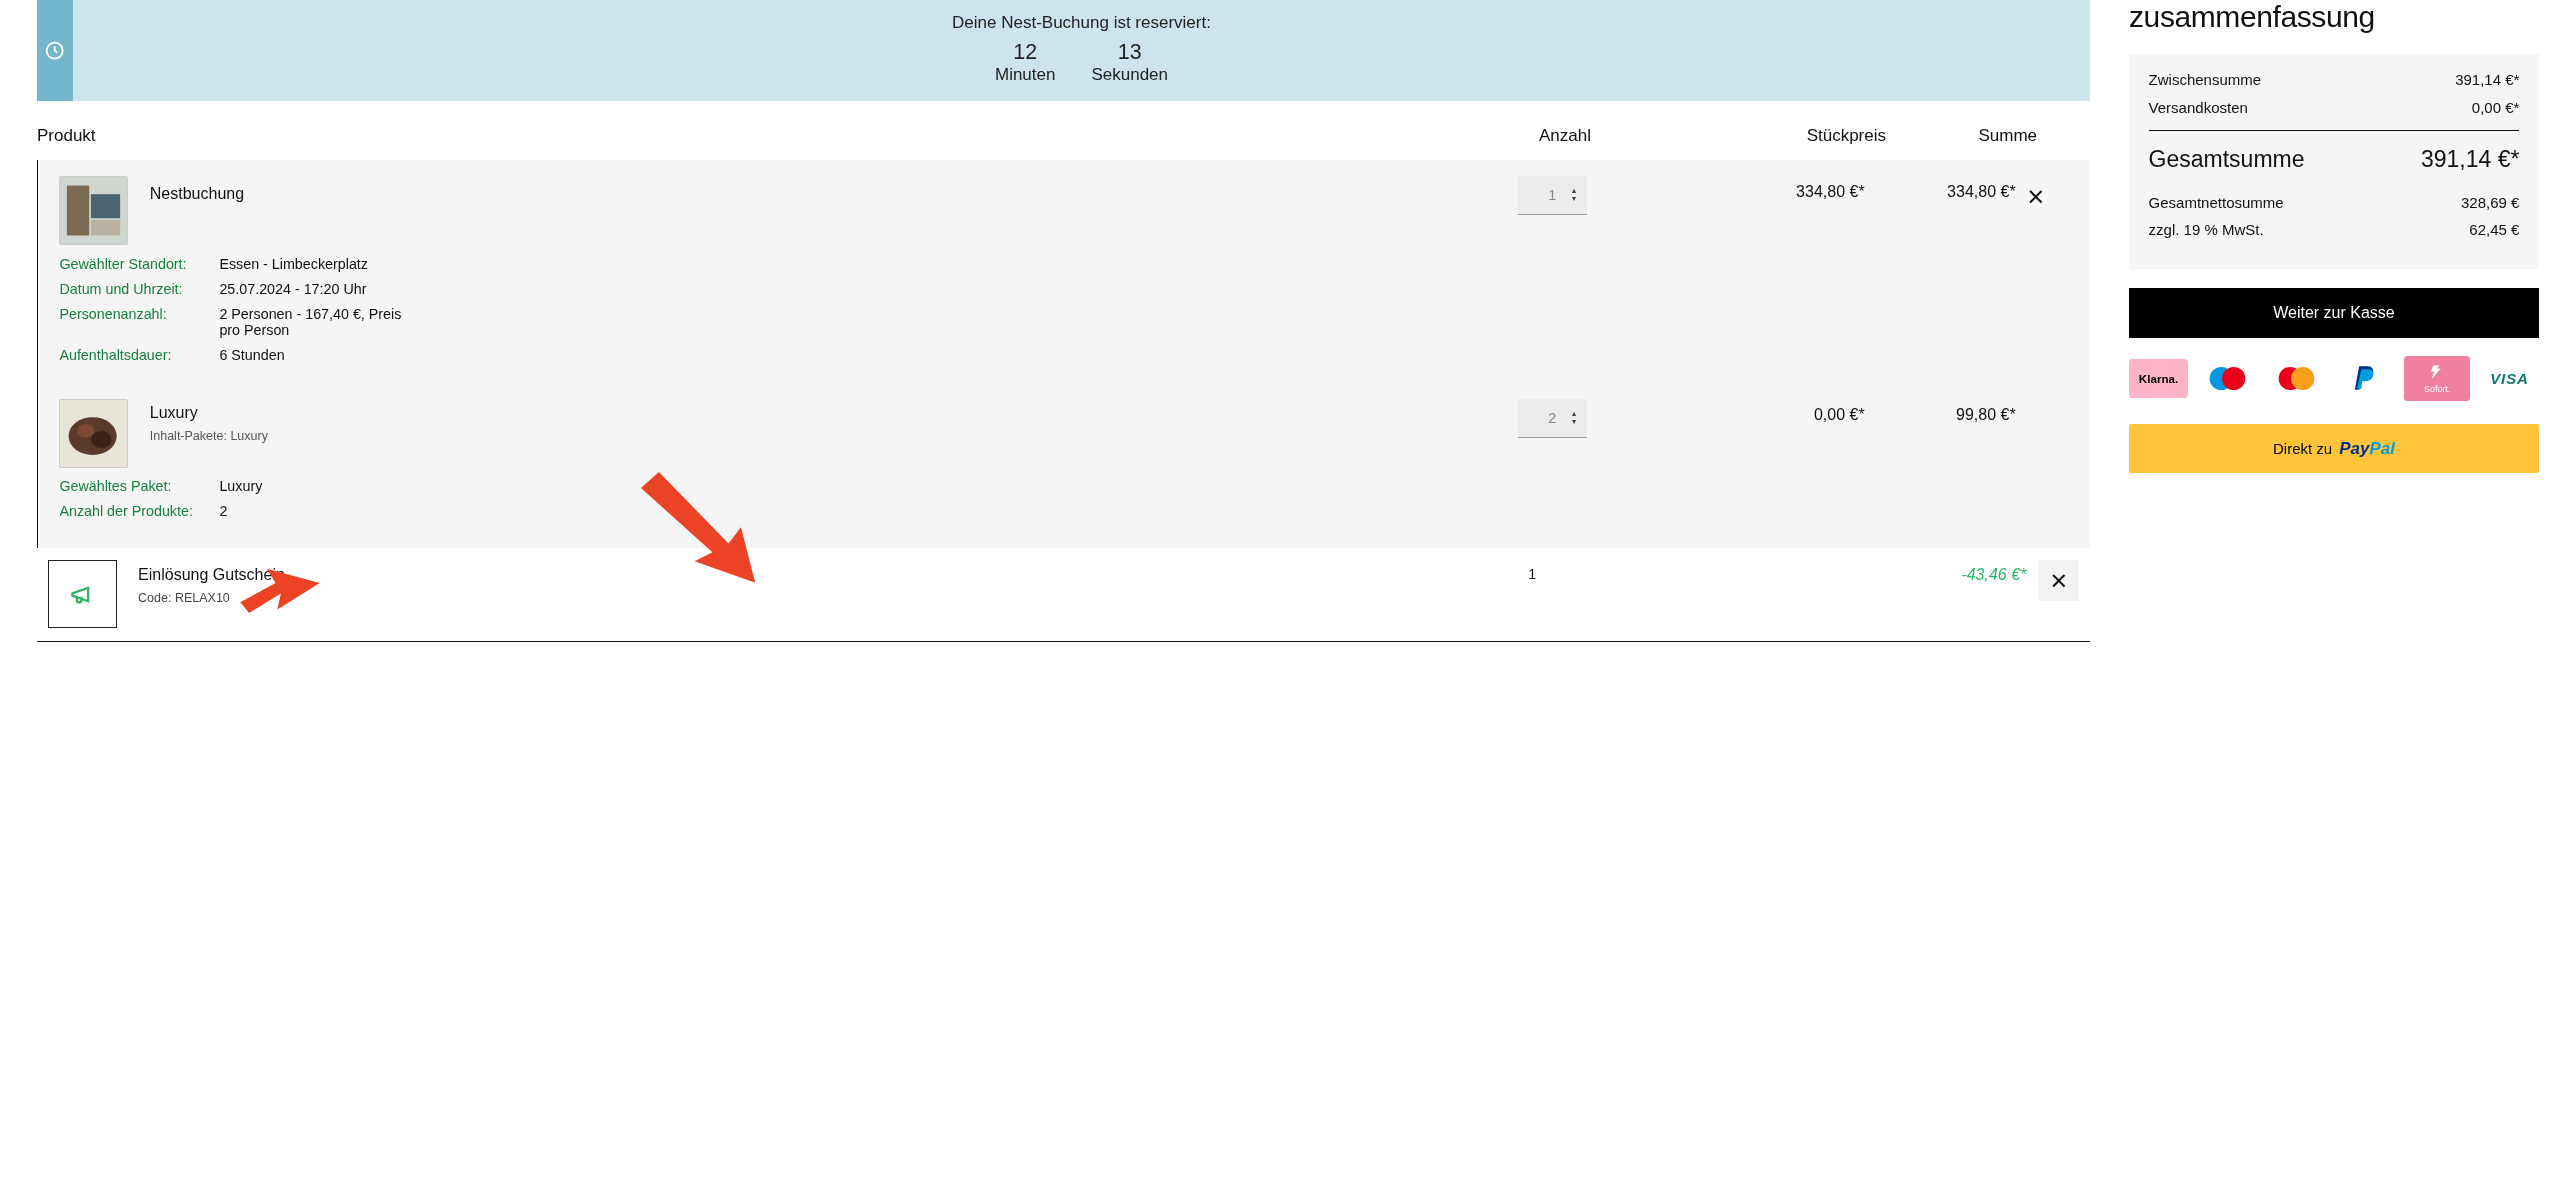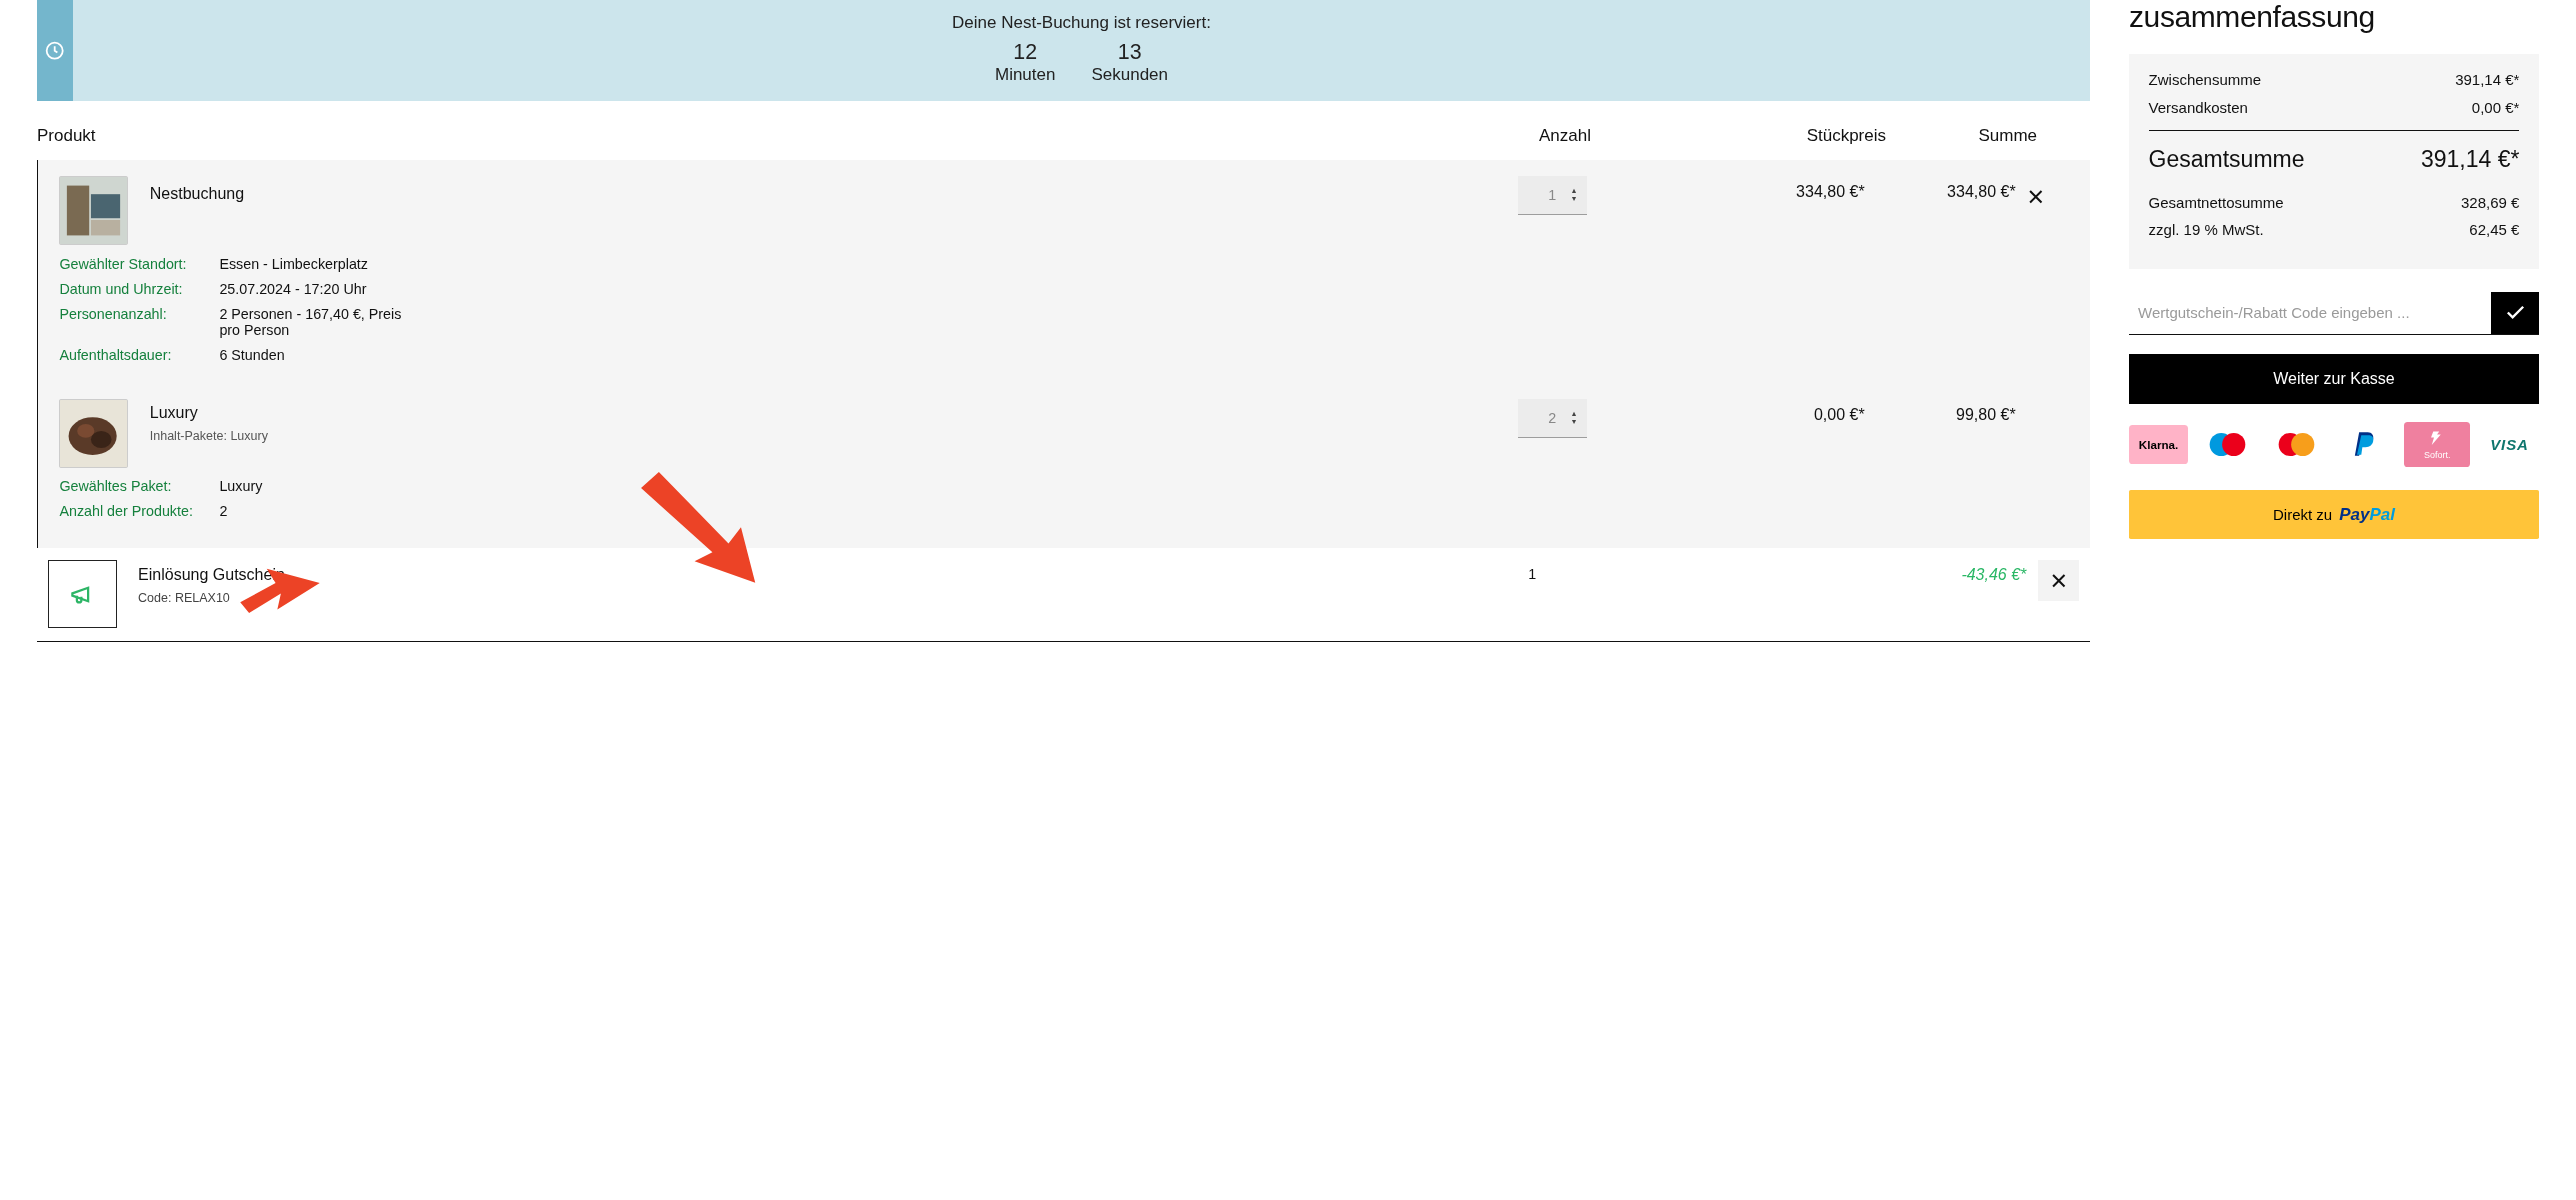--- a/index.html
+++ b/index.html
@@ -264,28 +264,20 @@
       <div class="sum-row">
           <span>Gesamtnettosumme</span>
           <span>328,69 €</span>
         </div>
       <div class="sum-row">
           <span>zzgl. 19 % MwSt.</span>
           <span>62,45 €</span>
         </div>
     </div>
 
-    <div class="coupon">
-      <input type="text" placeholder="Wertgutschein-/Rabatt Code eingeben ..." style="">
-      <button>
-        <svg viewBox="0 0 24 24" fill="none" stroke="#fff" stroke-width="2.5">
-            <path d="M4 12l5 5L20 6"></path>
-          </svg>
-      </button>
-    </div>
 
     <button class="checkout">Weiter zur Kasse</button>
 
     <div class="pay-logos">
       <div class="paylogo klarna">Klarna.</div>
       <div class="paylogo">
         <svg width="41" height="27" viewBox="0 0 46 30">
             <circle cx="16" cy="15" r="13" fill="#0099df"></circle>
             <circle cx="30" cy="15" r="13" fill="#eb001b"></circle>
           </svg>

